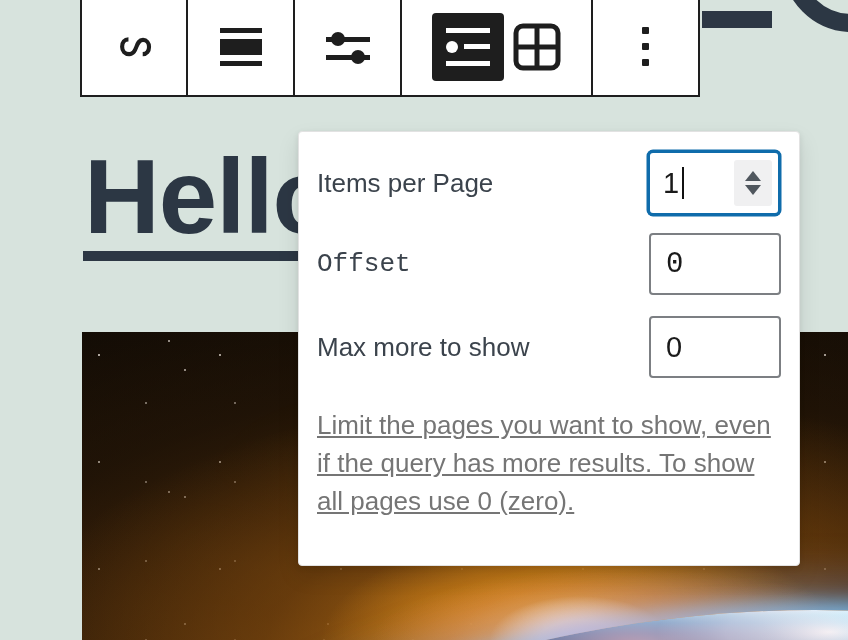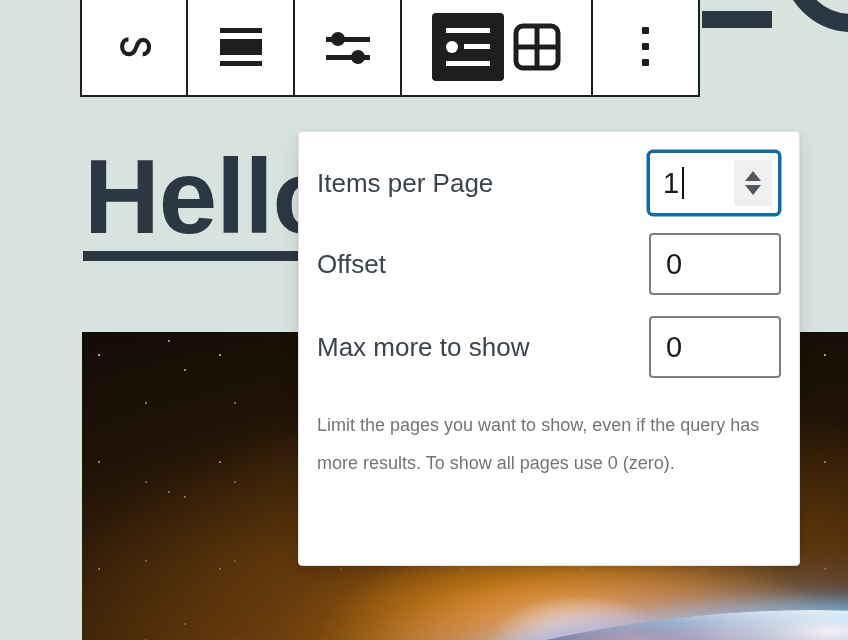--- a/index.html
+++ b/index.html
@@ -116,40 +116,40 @@
 
   
   .popover{
     position:absolute;left:298px;top:131px;width:502px;height:435px;z-index:10;
     background:#fff;border:1px solid #e2e2e2;border-radius:4px;
     box-shadow:0 10px 22px rgba(0,0,0,.10), 0 2px 6px rgba(0,0,0,.08);
     padding:18px;
   }
   .field-row{display:flex;align-items:center;justify-content:space-between;}
   .row1{height:66px;margin-bottom:16px;gap:44px;}
-  .row2{height:64px;margin-bottom:20px;}
+  .row2{height:64px;margin-bottom:20px;font-family:Liberation Mono, monospace;}
   .row3{height:62px;}
   .field-label{font-size:26px;color:var(--label-ink);}
   .num-input{
     width:132px;height:62px;border:2px solid var(--input-border);border-radius:4px;
     background:#fff;display:flex;align-items:center;padding-left:15px;
     font-size:29px;color:#1a1a1a;
   }
   .num-input.focused{
     width:134px;height:66px;border:3px solid var(--accent);border-radius:6px;
     box-shadow:0 0 0 .5px var(--accent);padding-left:13px;
   }
   .caret{width:2px;height:32px;background:#111;margin-left:3px;}
   .stepper{
     margin-left:auto;margin-right:6px;width:38px;height:46px;border-radius:3px;background:#f0f0f1;
     display:flex;flex-direction:column;align-items:center;justify-content:center;gap:4px;cursor:pointer;
   }
   .tri-up{width:0;height:0;border-left:8px solid transparent;border-right:8px solid transparent;border-bottom:10px solid #50575e;}
   .tri-down{width:0;height:0;border-left:8px solid transparent;border-right:8px solid transparent;border-top:10px solid #50575e;}
-  .help{margin-top:28px;width:466px;font-size:18px;line-height:38px;color:var(--help-ink);}
+  .help{margin-top:28px;width:466px;font-size:26px;line-height:38px;color:var(--help-ink);text-decoration:underline;}
 </style>
 </head>
 <body>
 
 <div class="stage">
 
   <div>
     <div class="clip-frag-bar"></div>
     <div class="clip-frag-ring"></div>
   </div>

